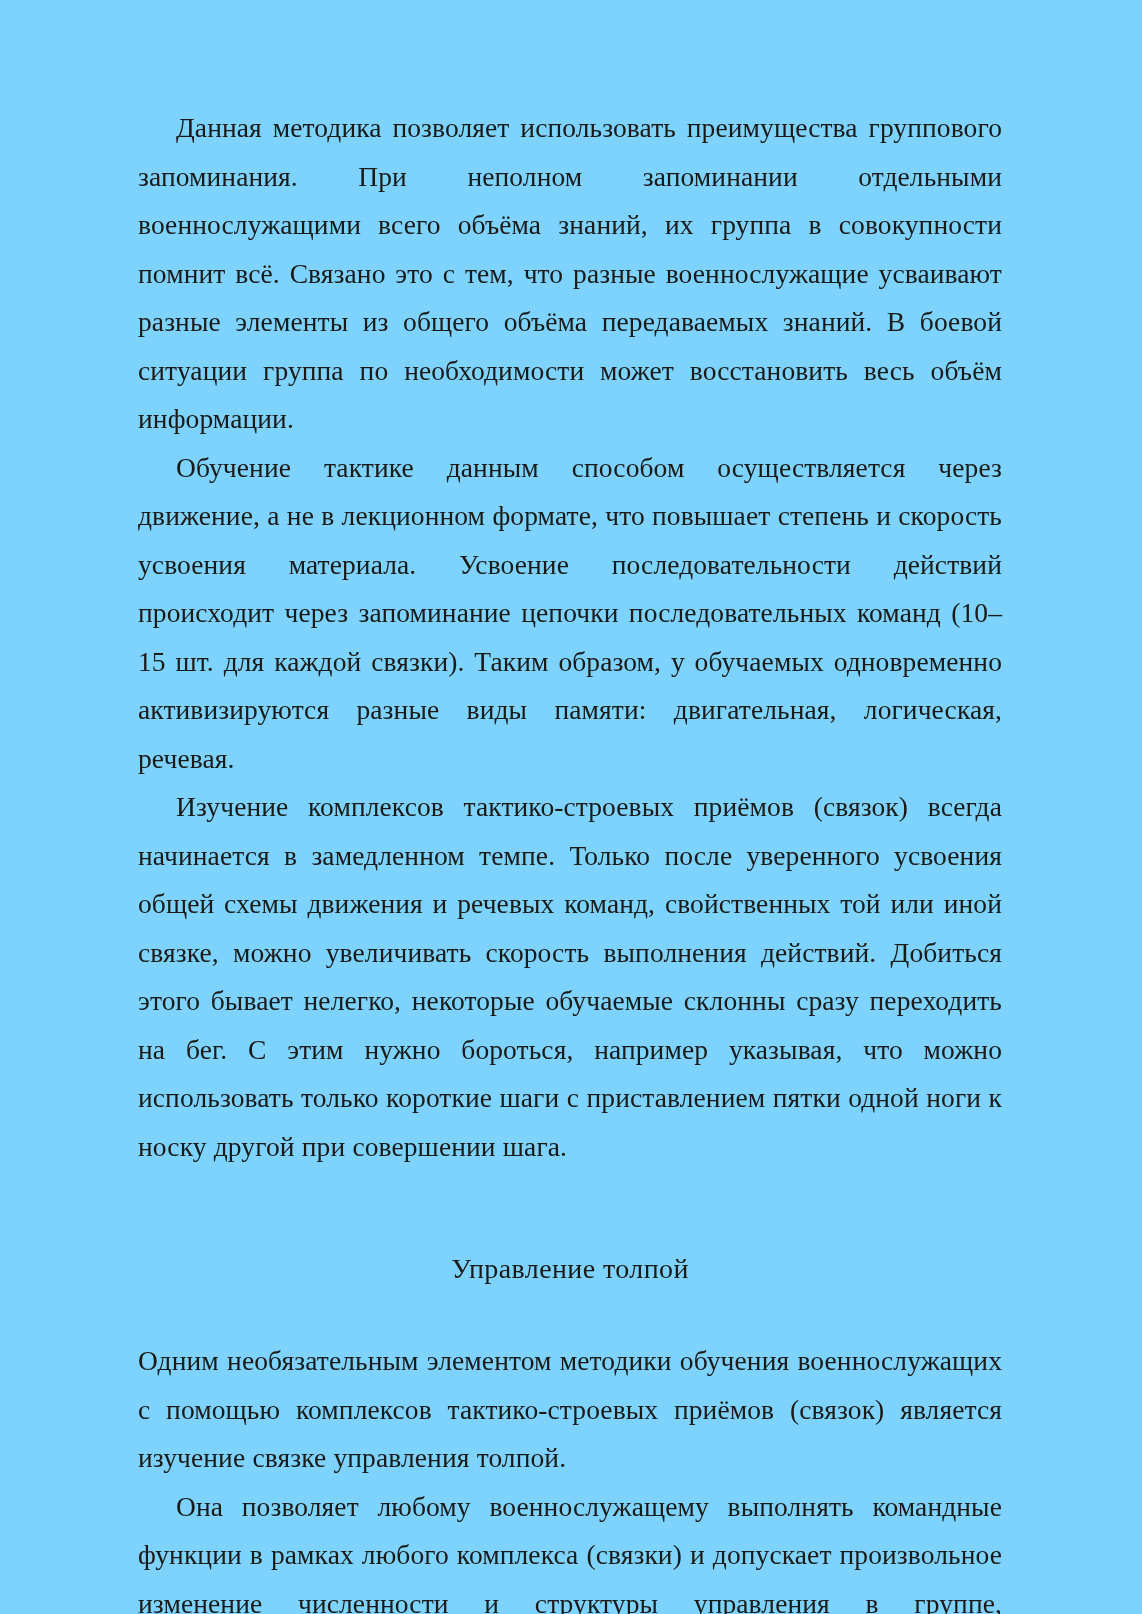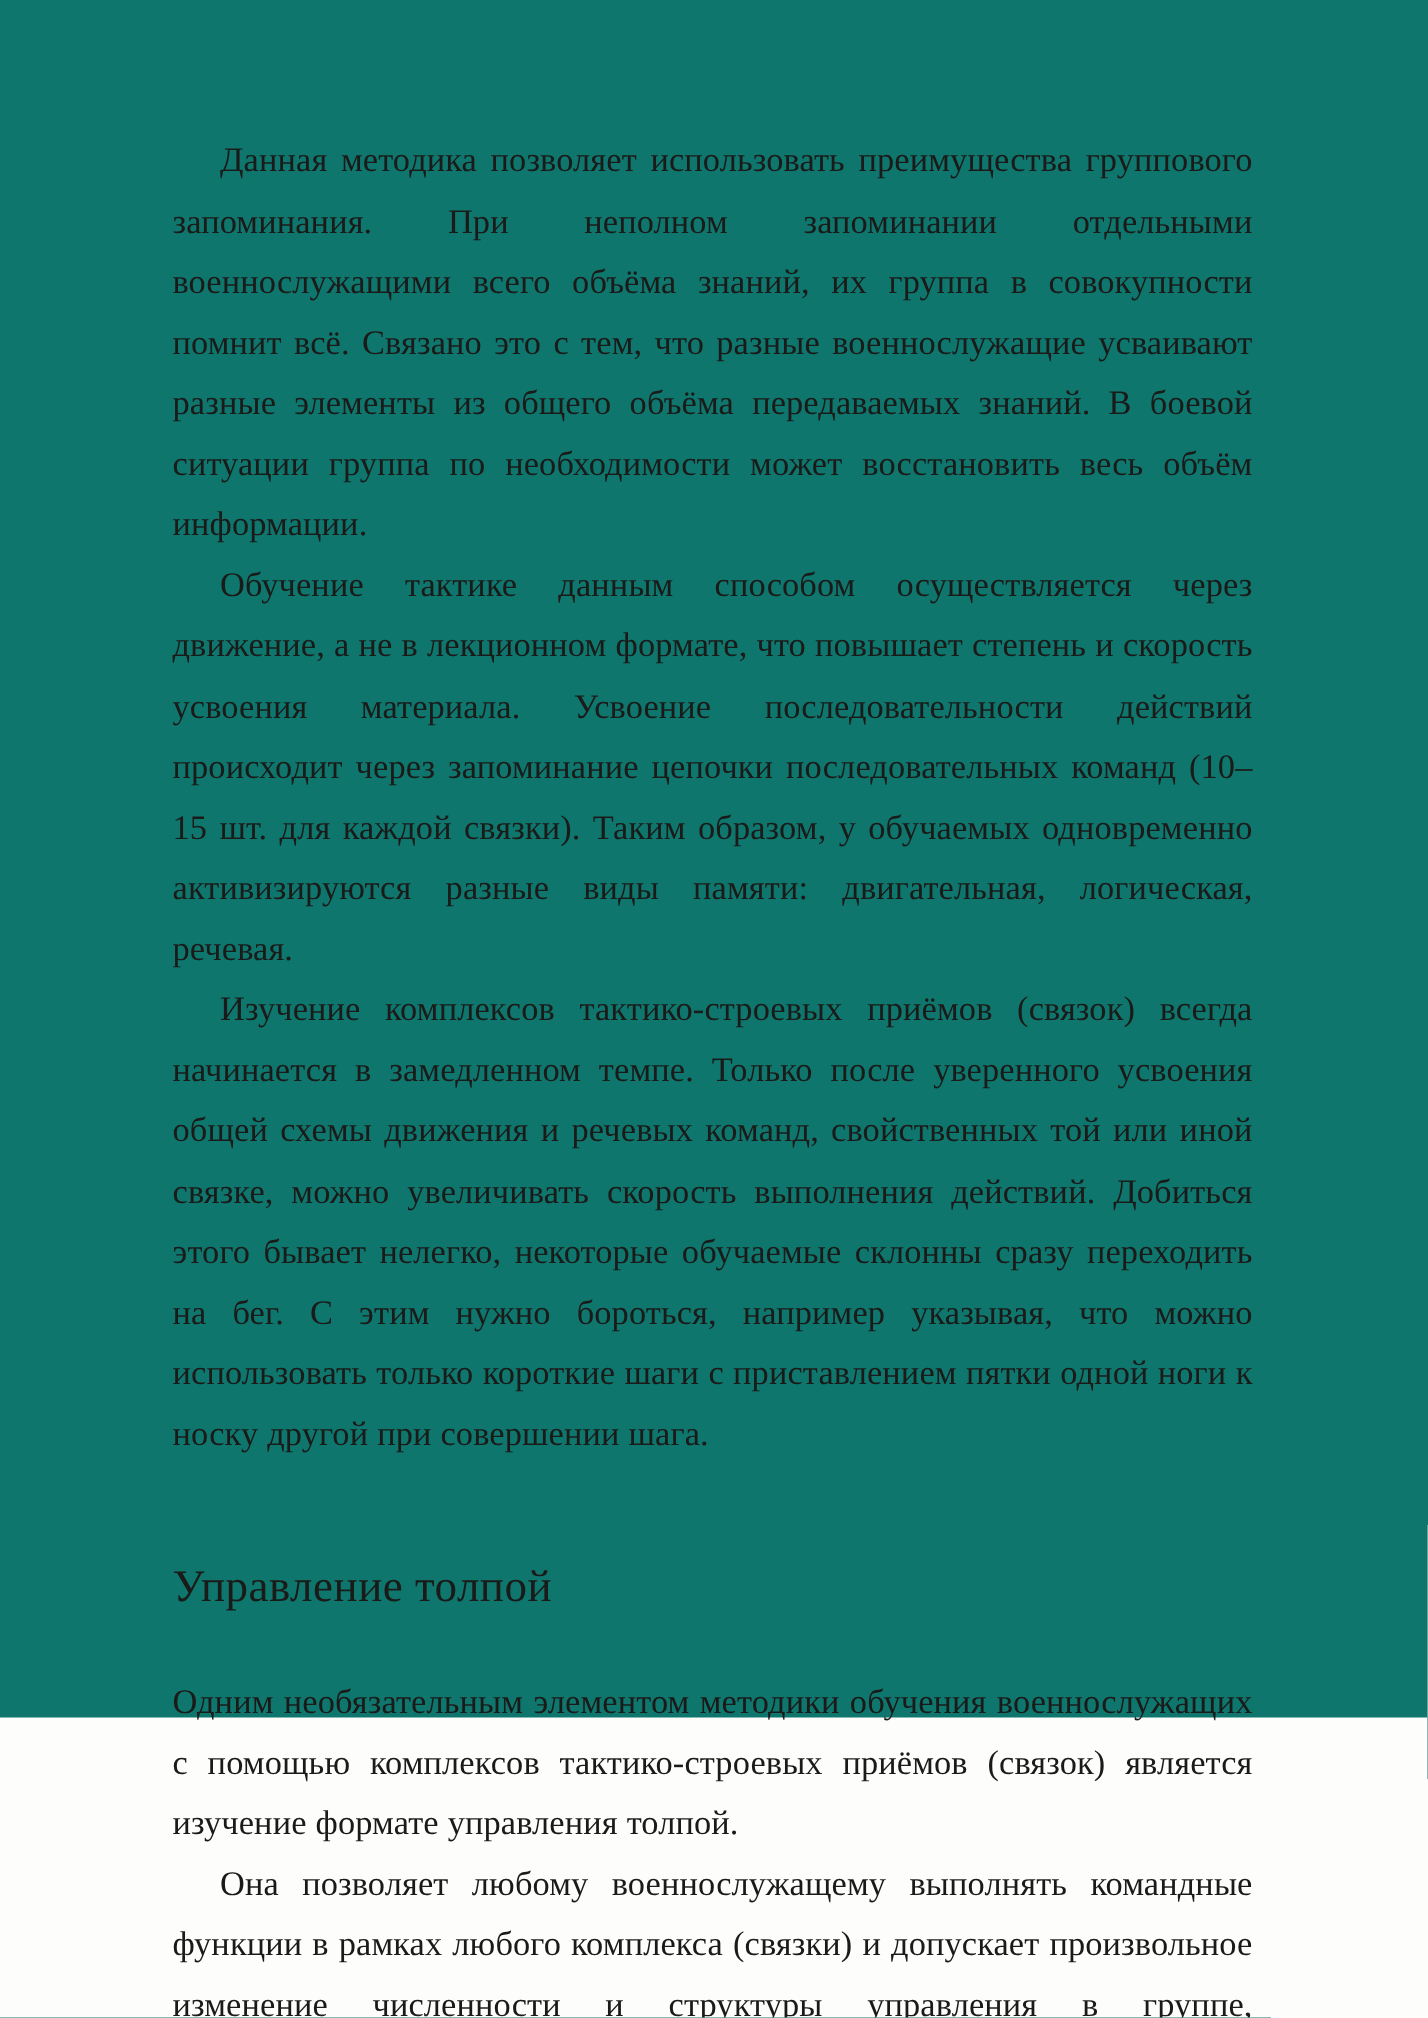--- a/index.html
+++ b/index.html
@@ -12,22 +12,22 @@
     height: 1614px;
     background: #fdfdfb;
     font-family: "Liberation Serif", "DejaVu Serif", serif;
     color: #1a1a18;
     overflow: hidden;
   }
 
   .page {
     position: relative;
     width: 1142px;
-    height: 1374px;
-    background: #0f766e;
+    height: 1614px;
+    background: #7dd3fc;
     box-sizing: border-box;
   }
 
   .text-block {
     position: absolute;
     left: 138px;
     top: 104px;
     width: 864px;
   }
 
@@ -42,23 +42,24 @@
     letter-spacing: 0.1px;
     word-spacing: 0.2px;
   }
 
   p.no-indent {
     text-indent: 0;
   }
 
   .section-heading {
     margin: 0;
-    font-size: 36px;
+    font-size: 28px;
     font-weight: 400;
     line-height: 48px;
+    text-align: center;
     letter-spacing: 0.4px;
   }
 
   .gap-before-heading { height: 74px; }
   .gap-after-heading  { height: 44px; }
 
   .page-number {
     position: absolute;
     left: 0;
     right: 0;
@@ -81,20 +82,20 @@
     <p class="body-par">Обучение тактике данным способом осуществляется через движение, а не в лекционном формате, что повышает степень и скорость усвоения материала. Усвоение последовательности действий происходит через запоминание цепочки последовательных команд (10–15 шт. для каждой связки). Таким образом, у обучаемых одновременно активизируются разные виды памяти: двигательная, логическая, речевая.</p>
 
     <p class="body-par">Изучение комплексов тактико-строевых приёмов (связок) всегда начинается в замедленном темпе. Только после уверенного усвоения общей схемы движения и речевых команд, свойственных той или иной связке, можно увеличивать скорость выполнения действий. Добиться этого бывает нелегко, некоторые обучаемые склонны сразу переходить на бег. С этим нужно бороться, например указывая, что можно использовать только короткие шаги с приставлением пятки одной ноги к носку другой при совершении шага.</p>
 
     <div class="gap-before-heading"></div>
 
     <h2 class="section-heading">Управление толпой</h2>
 
     <div class="gap-after-heading"></div>
 
-    <p class="body-par no-indent">Одним необязательным элементом методики обучения военнослужащих с помощью комплексов тактико-строевых приёмов (связок) является изучение формате управления толпой.</p>
+    <p class="body-par no-indent">Одним необязательным элементом методики обучения военнослужащих с помощью комплексов тактико-строевых приёмов (связок) является изучение связке управления толпой.</p>
 
     <p class="body-par">Она позволяет любому военнослужащему выполнять командные функции в рамках любого комплекса (связки) и допускает произвольное изменение численности и структуры управления в группе, выполняющей тот или иной комплекс (связку). Любой из военнослужащих может стать командиром, случайно оказавшись в определённом месте внутри группы солдат, а деление подразде-</p>
 
   </div>
 
 
 </div>
 
 </body></html>

